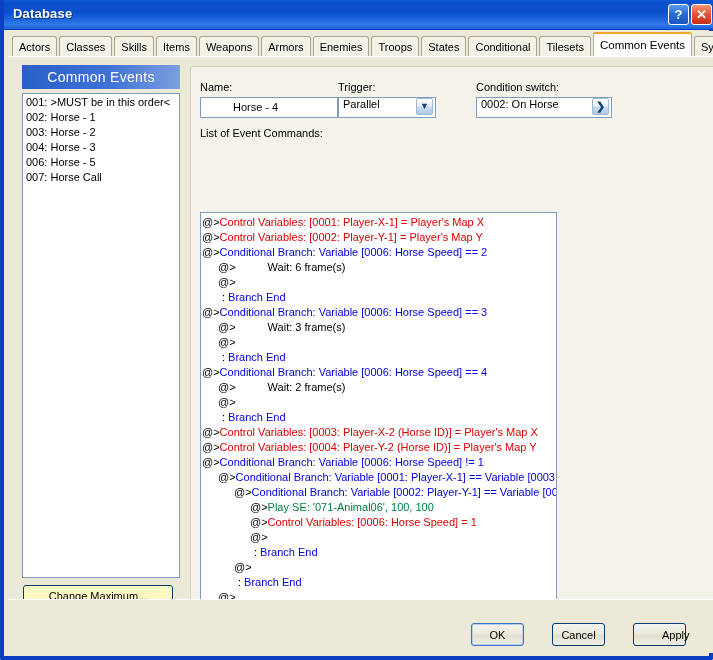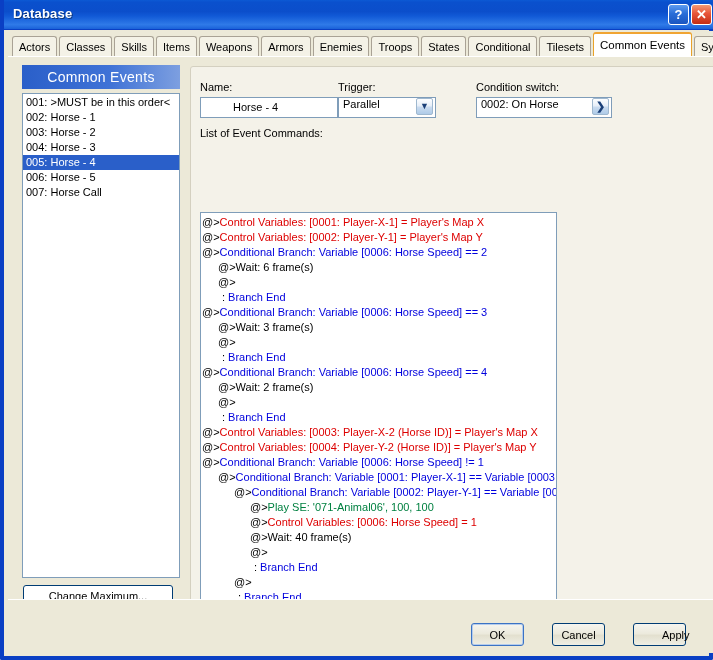--- a/index.html
+++ b/index.html
@@ -166,21 +166,21 @@
   }
   .ce-item.selected {
     background: #2a5fc9;
     color: #ffffff;
   }
   .change-max {
     position: absolute;
     left: 1px; top: 520px;
     width: 150px; height: 21px;
     box-sizing: border-box;
-    background: #ffffff;
+    background: #fef9c3;
     border: 1px solid #003c74;
     border-radius: 3px;
     font-family: "Liberation Sans", sans-serif;
     font-size: 11px;
     color: #000;
     cursor: pointer;
   }
 
   
   .right-group {
@@ -264,21 +264,21 @@
   .cmd-line {
     height: 15px;
     line-height: 15px;
     font-size: 11px;
     white-space: nowrap;
     font-family: "Liberation Sans", sans-serif;
   }
   .c-red   { color: #dd0000; }
   .c-blue  { color: #0000dd; }
   .c-green { color: #008040; }
-  .c-black { color: #000000; }
+  .c-black { color: #000000; margin-left: 32px; }
   .at { color: #000000; }
 
   
   .btnbar {
     position: absolute;
     left: 4px; top: 599px;
     width: 705px; height: 53px;
     background: #ece9d8;
     border-top: 1px solid #ffffff;
   }
@@ -334,21 +334,20 @@
 
     <div class="client">
 
       <div class="left-panel">
         <div class="ce-header">Common Events</div>
         <div class="ce-list" id="ce-list">
             <div class="ce-item">001: &gt;MUST be in this order&lt;</div>
             <div class="ce-item">002: Horse - 1</div>
             <div class="ce-item">003: Horse - 2</div>
             <div class="ce-item">004: Horse - 3</div>
-            <div class="ce-item selected">005: Horse - 4</div>
             <div class="ce-item">006: Horse - 5</div>
             <div class="ce-item">007: Horse Call</div>
           </div>
         <button class="change-max">Change Maximum...</button>
       </div>
 
       <div class="right-group">
 
         <div class="field-label" style="left:9px; top:14px;">Name:</div>
         <div class="textbox" style="left:9px; top:30px; width:138px;padding-left:32px;">Horse - 4</div>
@@ -382,21 +381,20 @@
             <div class="cmd-line"><span style="display: inline-block; width: 16px;"></span><span class="at">@&gt;</span><span class="c-black">Wait: 2 frame(s)</span></div>
             <div class="cmd-line"><span style="display: inline-block; width: 16px;"></span><span class="at">@&gt;</span></div>
             <div class="cmd-line"><span style="display: inline-block; width: 20px;"></span><span class="at">:</span><span class="c-blue">  Branch End</span></div>
             <div class="cmd-line"><span style="display: inline-block; width: 0px;"></span><span class="at">@&gt;</span><span class="c-red">Control Variables: [0003: Player-X-2 (Horse ID)] = Player's Map X</span></div>
             <div class="cmd-line"><span style="display: inline-block; width: 0px;"></span><span class="at">@&gt;</span><span class="c-red">Control Variables: [0004: Player-Y-2 (Horse ID)] = Player's Map Y</span></div>
             <div class="cmd-line"><span style="display: inline-block; width: 0px;"></span><span class="at">@&gt;</span><span class="c-blue">Conditional Branch: Variable [0006: Horse Speed] != 1</span></div>
             <div class="cmd-line"><span style="display: inline-block; width: 16px;"></span><span class="at">@&gt;</span><span class="c-blue">Conditional Branch: Variable [0001: Player-X-1] == Variable [0003: Player-X-2 (Horse ID)]</span></div>
             <div class="cmd-line"><span style="display: inline-block; width: 32px;"></span><span class="at">@&gt;</span><span class="c-blue">Conditional Branch: Variable [0002: Player-Y-1] == Variable [0004: Player-Y-2 (Horse ID)]</span></div>
             <div class="cmd-line"><span style="display: inline-block; width: 48px;"></span><span class="at">@&gt;</span><span class="c-green">Play SE: '071-Animal06', 100, 100</span></div>
             <div class="cmd-line"><span style="display: inline-block; width: 48px;"></span><span class="at">@&gt;</span><span class="c-red">Control Variables: [0006: Horse Speed] = 1</span></div>
-            <div class="cmd-line"><span style="display: inline-block; width: 48px;"></span><span class="at">@&gt;</span><span class="c-black">Wait: 40 frame(s)</span></div>
             <div class="cmd-line"><span style="display: inline-block; width: 48px;"></span><span class="at">@&gt;</span></div>
             <div class="cmd-line"><span style="display: inline-block; width: 52px;"></span><span class="at">:</span><span class="c-blue">  Branch End</span></div>
             <div class="cmd-line"><span style="display: inline-block; width: 32px;"></span><span class="at">@&gt;</span></div>
             <div class="cmd-line"><span style="display: inline-block; width: 36px;"></span><span class="at">:</span><span class="c-blue">  Branch End</span></div>
             <div class="cmd-line"><span style="display: inline-block; width: 16px;"></span><span class="at">@&gt;</span></div>
             <div class="cmd-line"><span style="display: inline-block; width: 20px;"></span><span class="at">:</span><span class="c-blue">  Branch End</span></div>
             <div class="cmd-line"><span style="display: inline-block; width: 0px;"></span><span class="at">@&gt;</span></div>
           </div>
       </div>
     </div>

